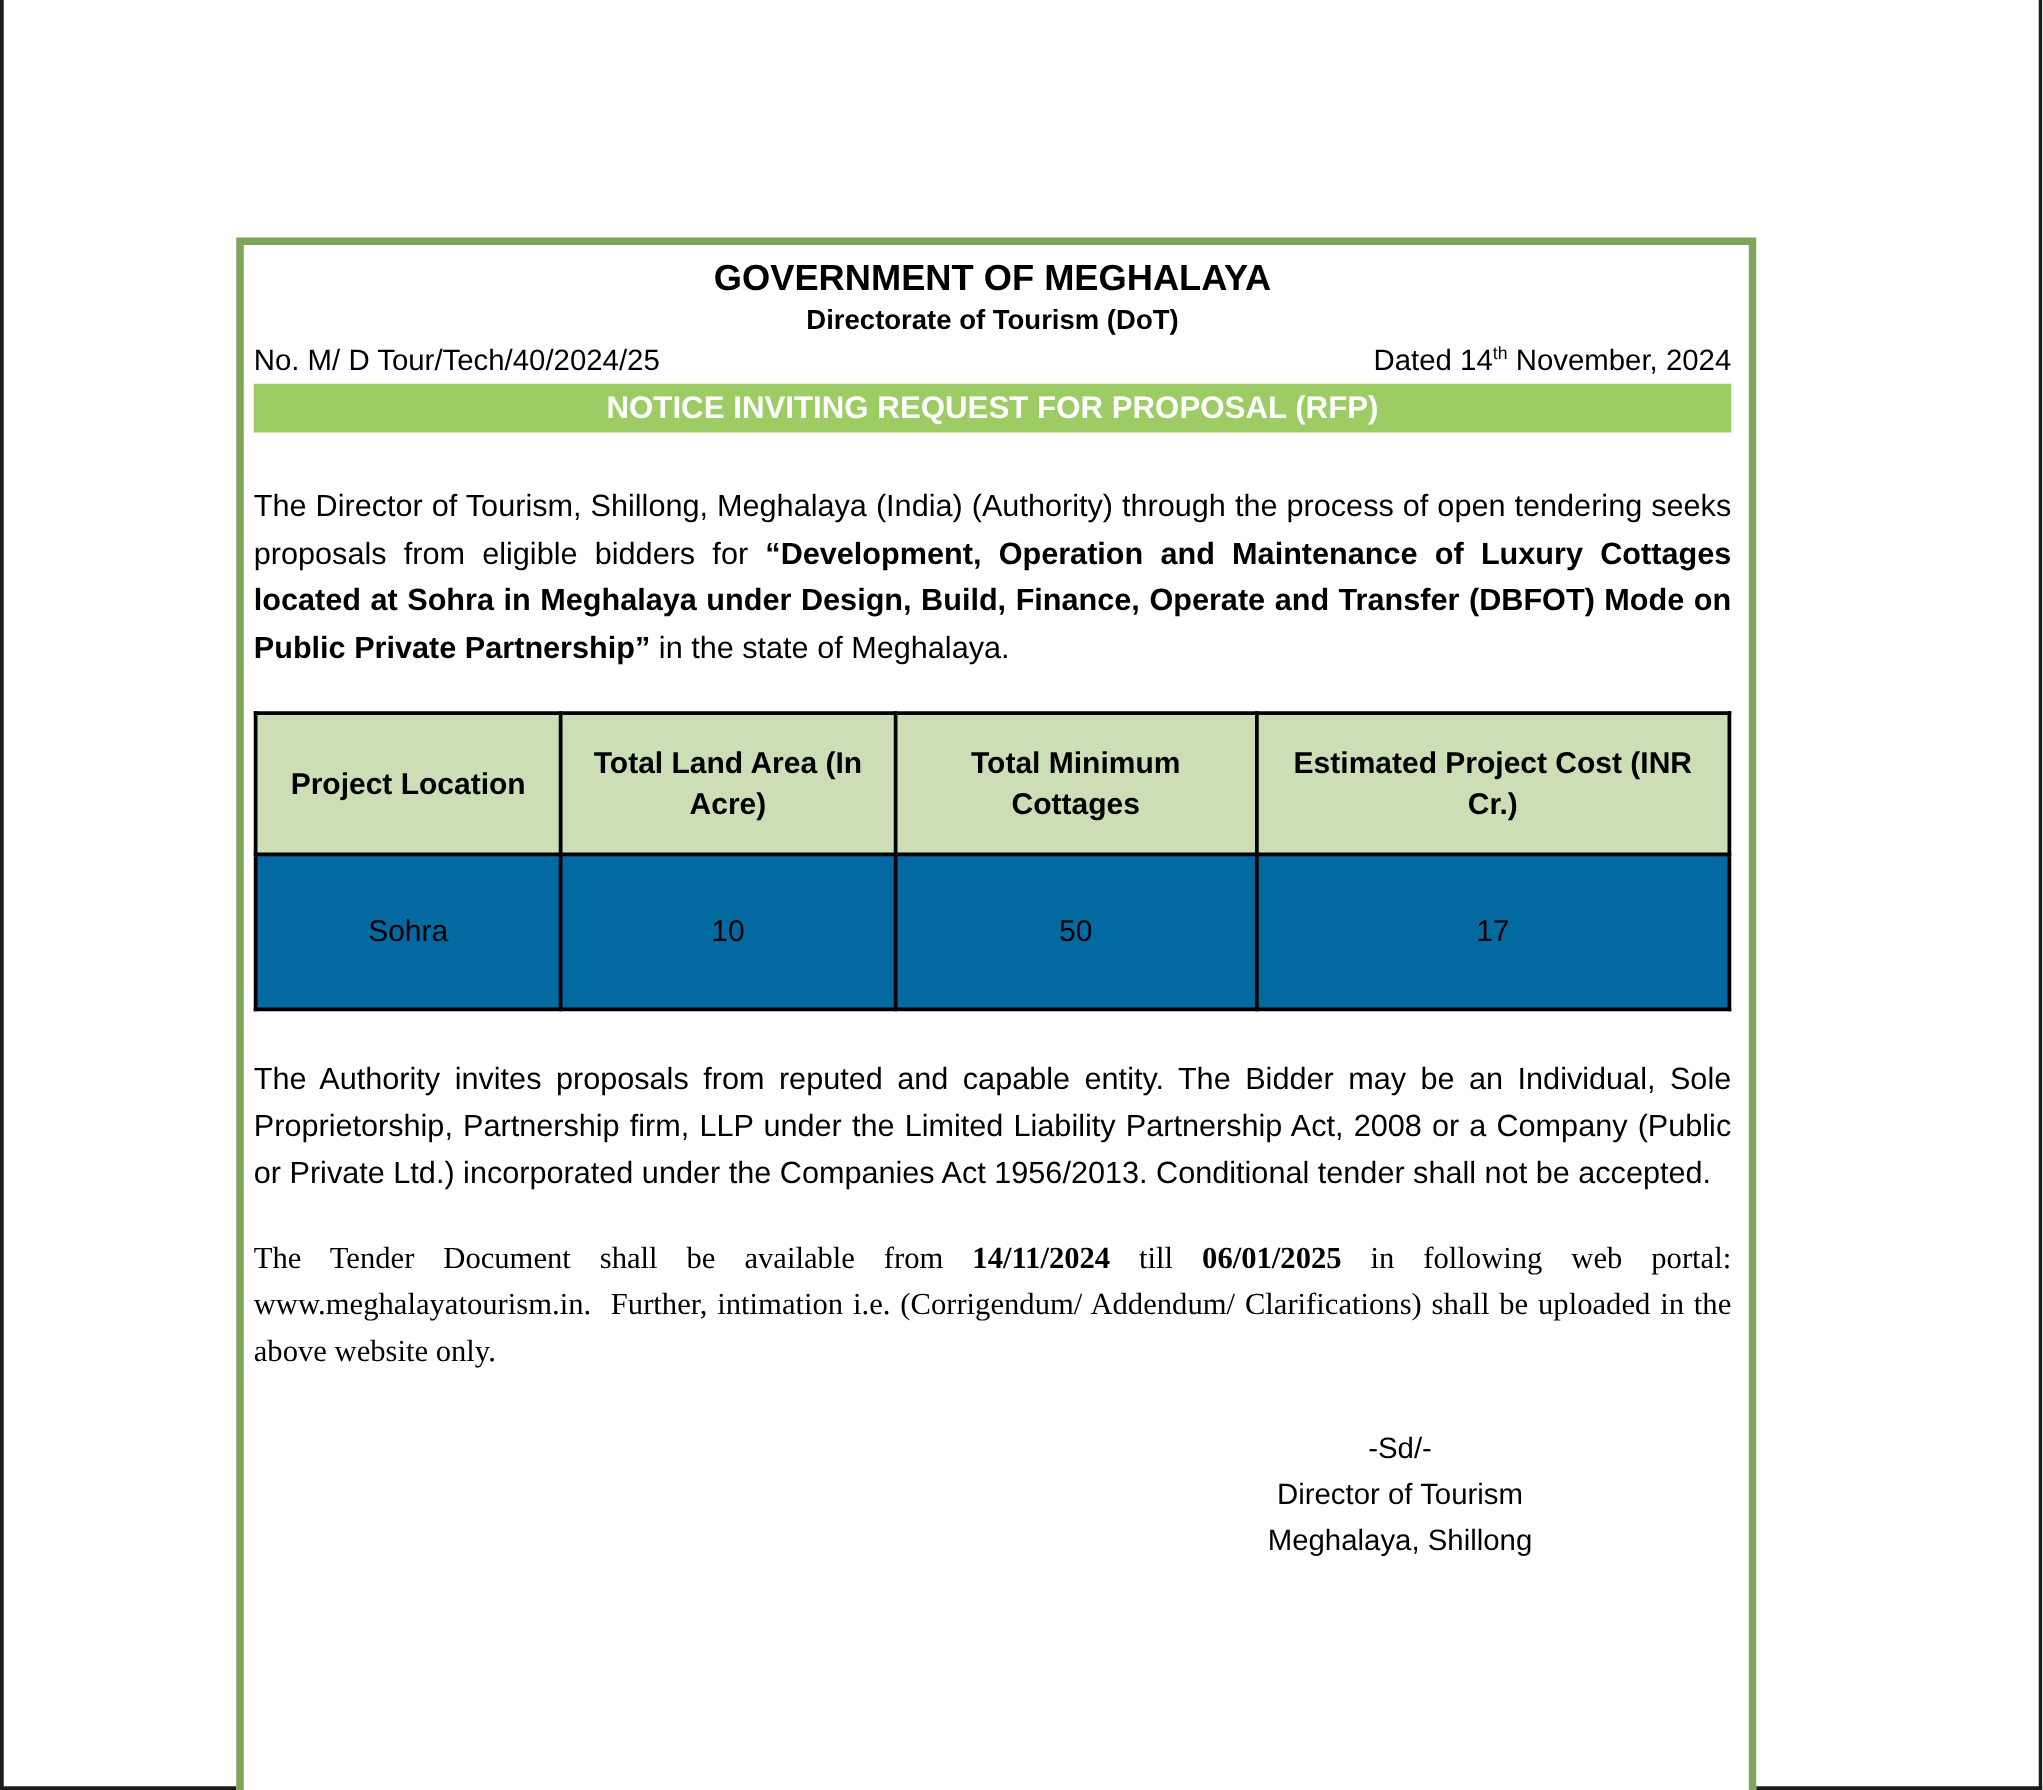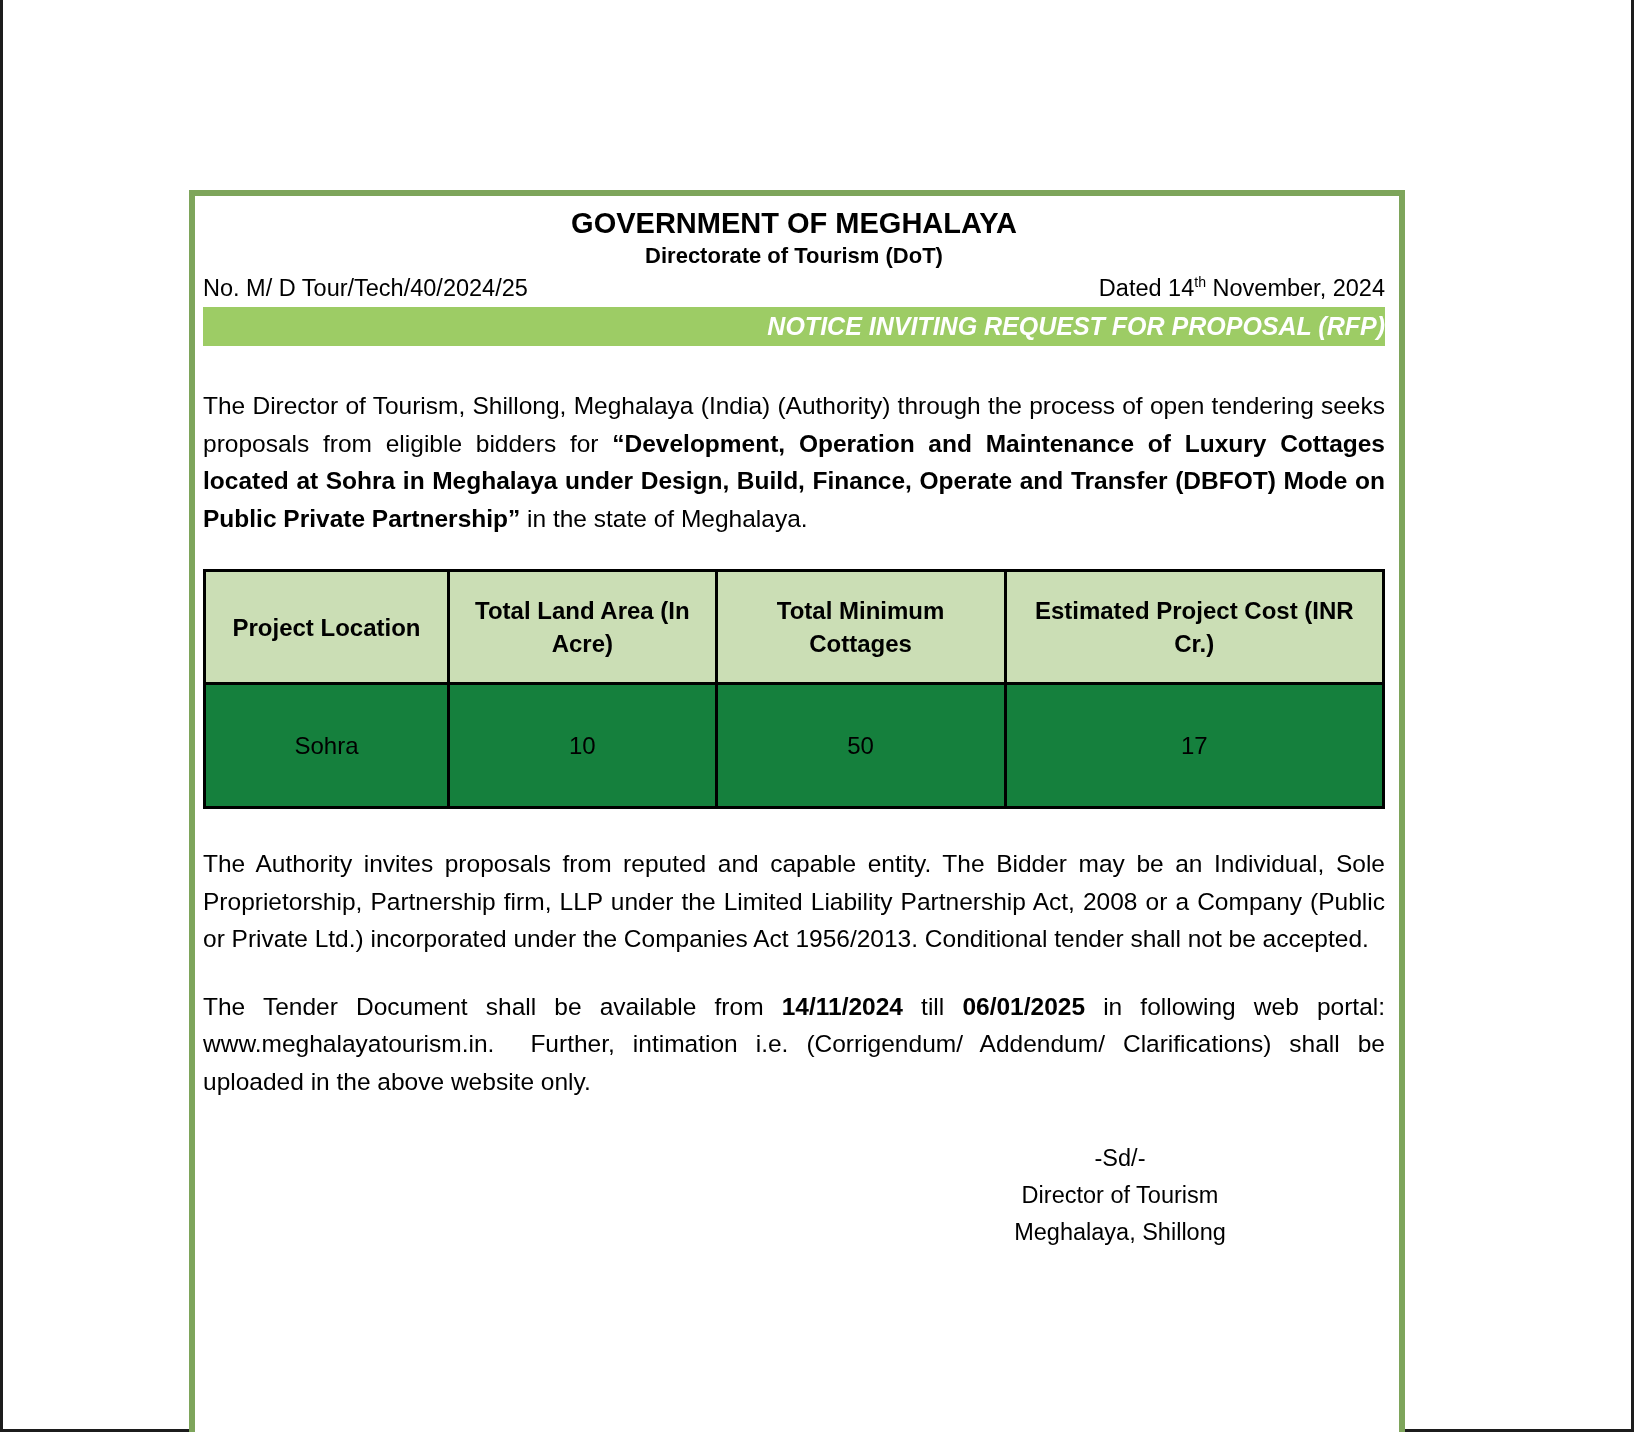--- a/index.html
+++ b/index.html
@@ -51,36 +51,35 @@
     font-size: 23.5px;
     line-height: 28px;
     margin-top: 5px;
   }
   .ref-row sup { font-size: 60%; line-height: 0; text-align: right; }
 
   .banner {
     background: #9DCC65;
     color: #ffffff;
     font-weight: bold;
-    text-align: right;
+    text-align: center;
     font-size: 25px;
     line-height: 29px;
     padding: 5px 0;
     margin-top: 5px;
-    font-style: italic;
   }
 
   .para {
     font-size: 24.5px;
     line-height: 37.5px;
     text-align: justify;
   }
   .para-intro     { margin-top: 41px; }
   .para-invites   { margin-top: 36px; }
-  .para-tender    { margin-top: 30px; }
+  .para-tender    { margin-top: 30px; font-family: Liberation Serif, serif; }
   .para-reserves  { margin-top: 30px; }
   .para b { font-weight: bold; }
 
   table.project-table {
     border-collapse: collapse;
     width: 100%;
     margin-top: 32px;
   }
   .project-table th, .project-table td {
     border: 3px solid #000000;
@@ -91,21 +90,21 @@
     background: #CBDEB5;
     font-size: 24px;
     line-height: 33px;
     font-weight: bold;
     height: 110px;
     padding: 0 14px;
   }
   .project-table td {
     font-size: 24px;
     height: 119px;
-    background: #15803d;
+    background: #0369a1;
   }
   .col-location { width: 20.7%; }
   .col-land     { width: 22.7%; }
   .col-cottages { width: 24.5%; }
   .col-cost     { width: 32.1%; }
 
   .signature {
     width: 330px;
     margin: 40px 100px 16px auto;
     text-align: center;

